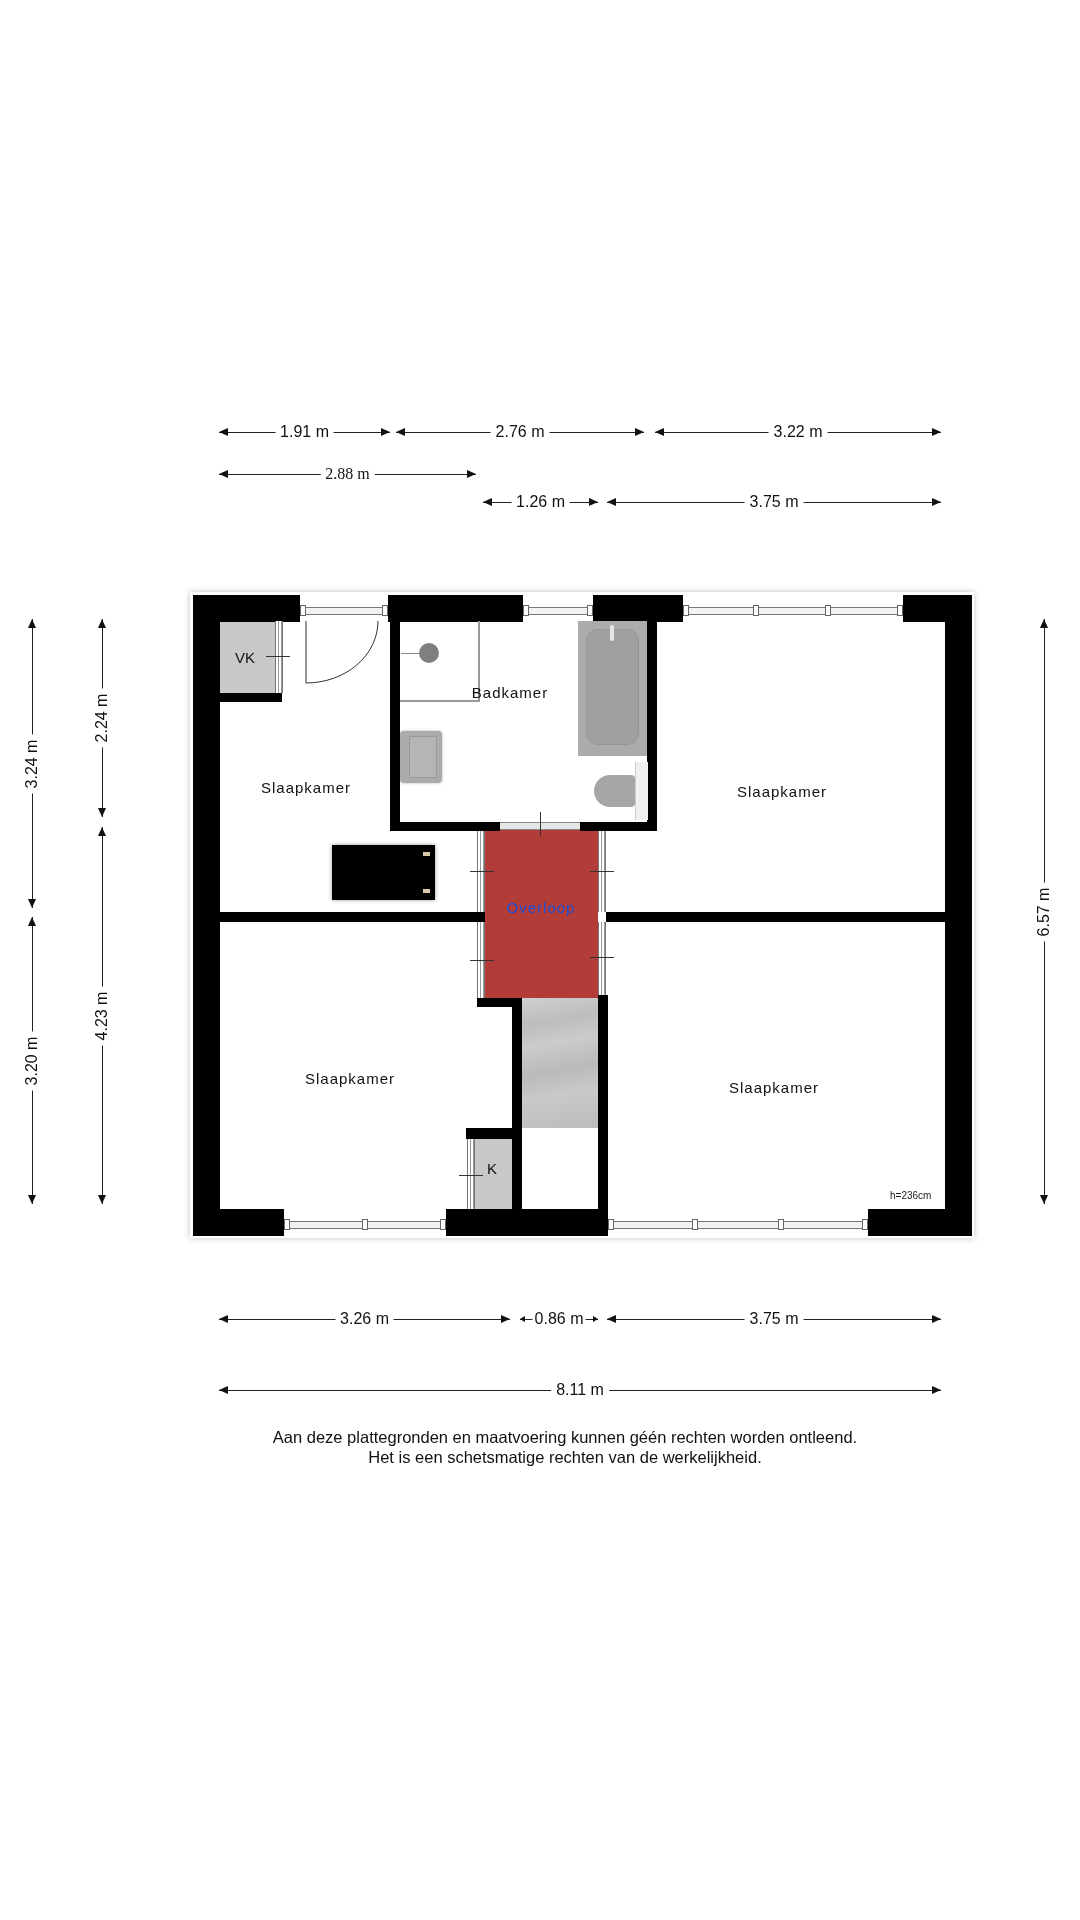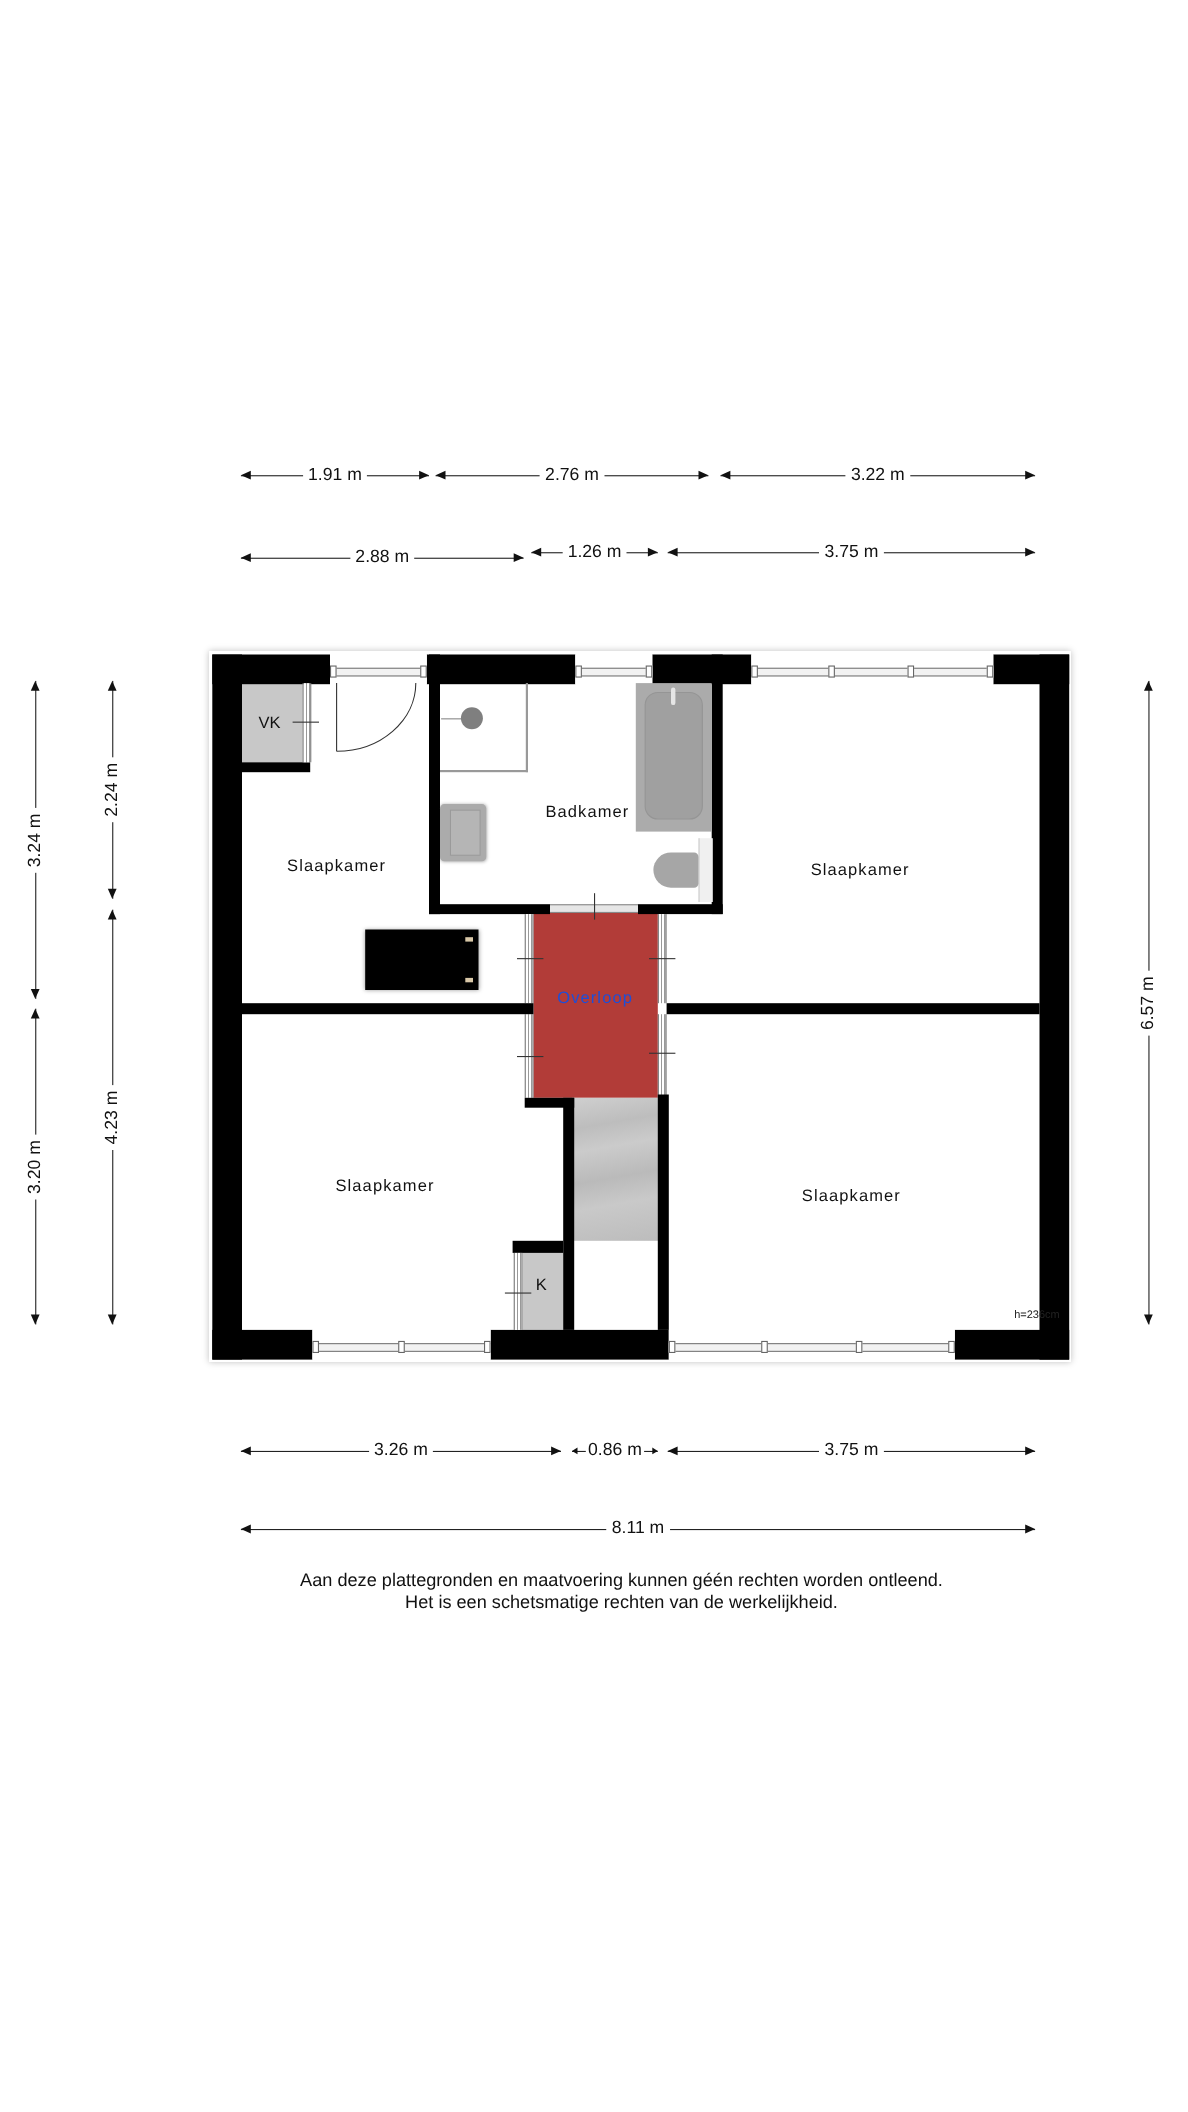--- a/index.html
+++ b/index.html
@@ -55,21 +55,21 @@
   </div>
   <div class="dim" style="left:655px; top:425px; width:286px;">
     <div class="line"></div>
       <div class="ah-l"></div>
       <div class="ah-r"></div>
     <span class="lbl">3.22 m</span>
   </div>
 </div>
 
 <div>
-  <div class="dim" style="left:219px; top:500px; width:257px;">
+  <div class="dim" style="left:219px; top:467px; width:257px;font-family:Liberation Serif, serif;">
     <div class="line"></div>
       <div class="ah-l"></div>
       <div class="ah-r"></div>
     <span class="lbl">2.88 m</span>
   </div>
   <div class="dim" style="left:483px; top:495px; width:115px;">
     <div class="line"></div>
       <div class="ah-l"></div>
       <div class="ah-r"></div>
     <span class="lbl">1.26 m</span>
@@ -258,27 +258,27 @@
 
   <div class="abs" style="left:635px; top:762px; width:12px; height:58px; background:#f0f0f0; border-left:1px solid #ccc;"></div>
   <div class="abs" style="left:594px; top:775px; width:41px; height:32px; background:#a6a6a6; border-radius:16px 4px 4px 16px;"></div>
 
   <div class="abs" style="left:332px; top:845px; width:103px; height:55px; background:#000; box-shadow:0 0 4px rgba(0,0,0,0.4);">
     <div class="abs" style="right:5px; top:7px; width:7px; height:4px; background:#d9c8a8;"></div>
     <div class="abs" style="right:5px; bottom:7px; width:7px; height:4px; background:#d9c8a8;"></div>
   </div>
 
   <span class="room-label" style="left:306px; top:787px;">Slaapkamer</span>
-  <span class="room-label" style="left:510px; top:738px;margin-left:24px;">Badkamer</span>
+  <span class="room-label" style="left:510px; top:692px;">Badkamer</span>
   <span class="room-label" style="left:782px; top:791px;">Slaapkamer</span>
   <span class="room-label" style="left:541px; top:907px; color:#1d4ed8;">Overloop</span>
   <span class="room-label" style="left:350px; top:1078px;">Slaapkamer</span>
   <span class="room-label" style="left:774px; top:1087px;">Slaapkamer</span>
   <span class="room-label" style="left:245px; top:657px; letter-spacing:0;">VK</span>
   <span class="room-label" style="left:492px; top:1168px; letter-spacing:0;">K</span>
 
-  <span class="abs" style="left:890px; top:1190px; font-size:10px; color:#222;margin-left:32px;">h=236cm</span>
+  <span class="abs" style="left:890px; top:1190px; font-size:10px; color:#222;">h=236cm</span>
 </div>
 
 <div class="disclaimer">
   <div>Aan deze plattegronden en maatvoering kunnen géén rechten worden ontleend.</div>
   <div>Het is een schetsmatige rechten van de werkelijkheid.</div>
 </div>
 
 </body></html>

